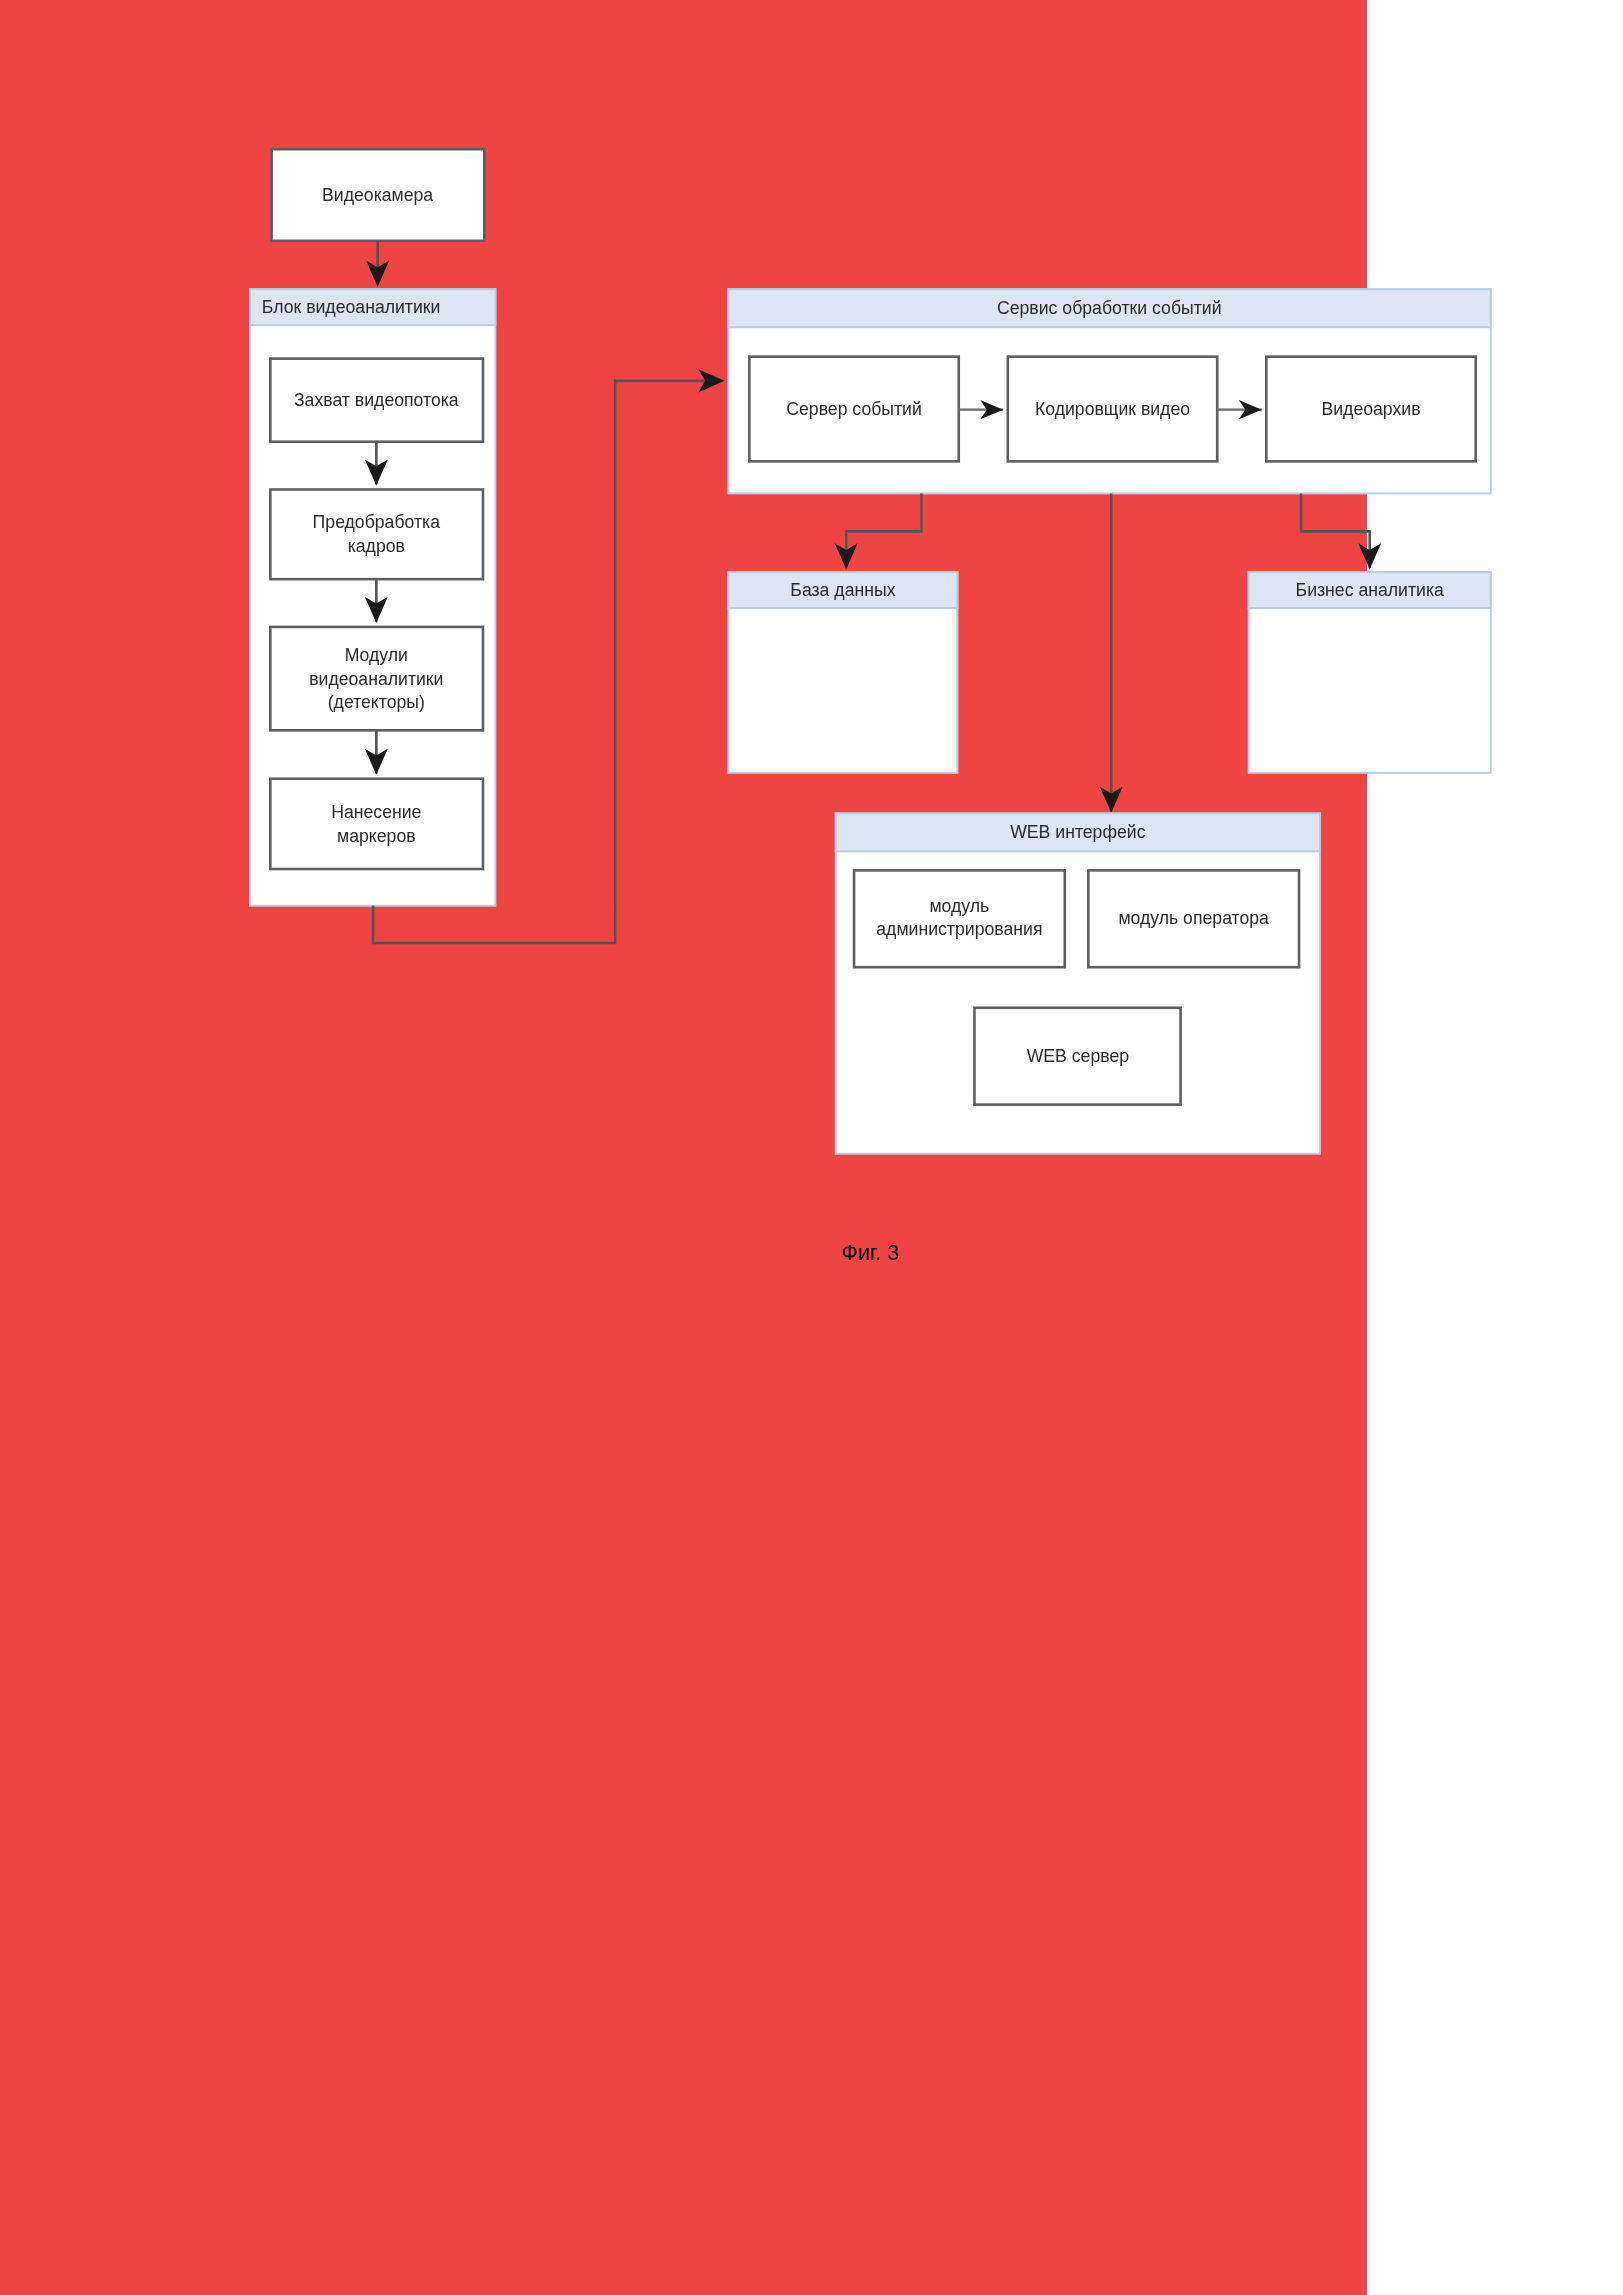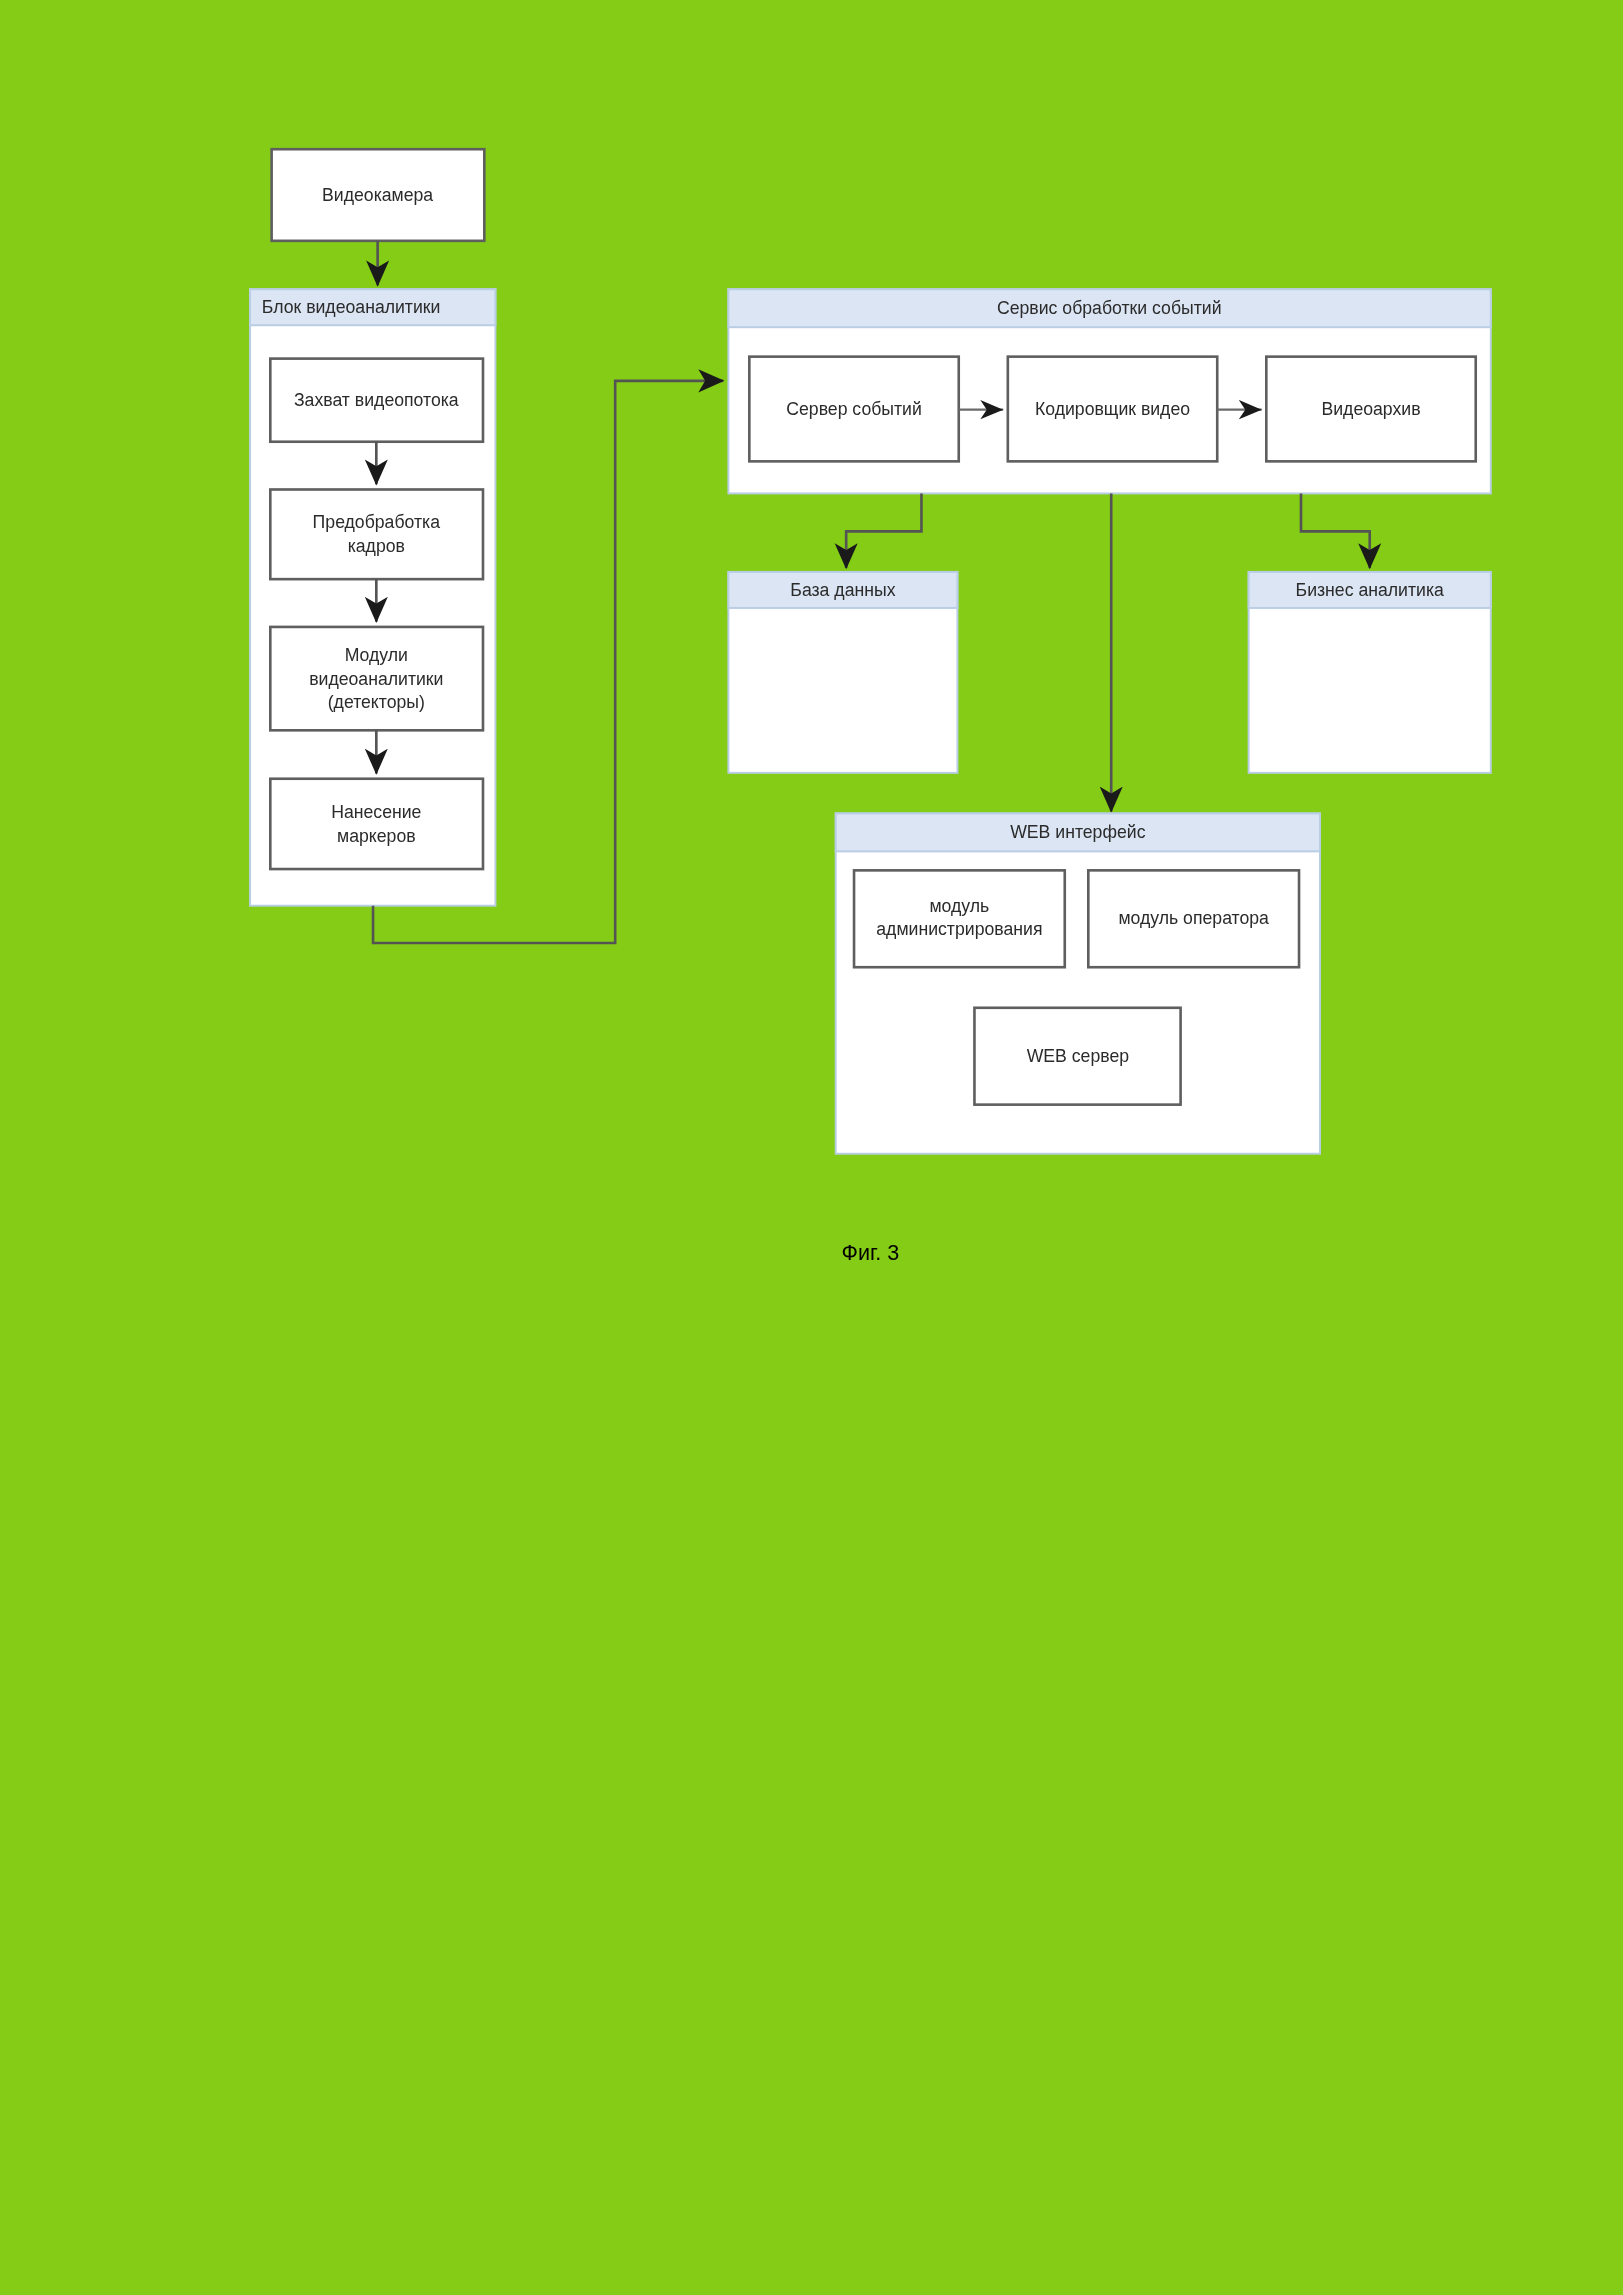--- a/index.html
+++ b/index.html
@@ -11,23 +11,23 @@
   body {
     width: 1623px;
     height: 2295px;
     position: relative;
     font-family: "Liberation Sans", "DejaVu Sans", sans-serif;
     overflow: hidden;
   }
   #sheet {
     position: absolute;
     left: 0; top: 0;
-    width: 1623px;
+    width: 1367px;
     height: 2295px;
-    background: #84cc16;
+    background: #ef4444;
   }
   svg#diagram {
     position: absolute;
     left: 0;
     top: 0;
     width: 1623px;
     height: 2295px;
     display: block;
   }
   

